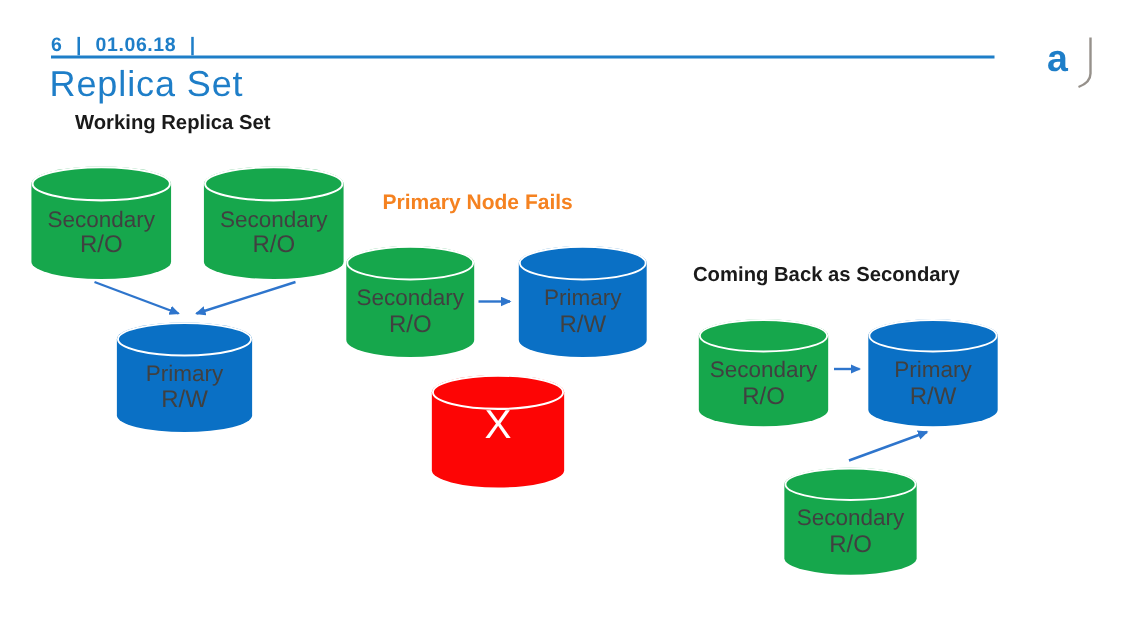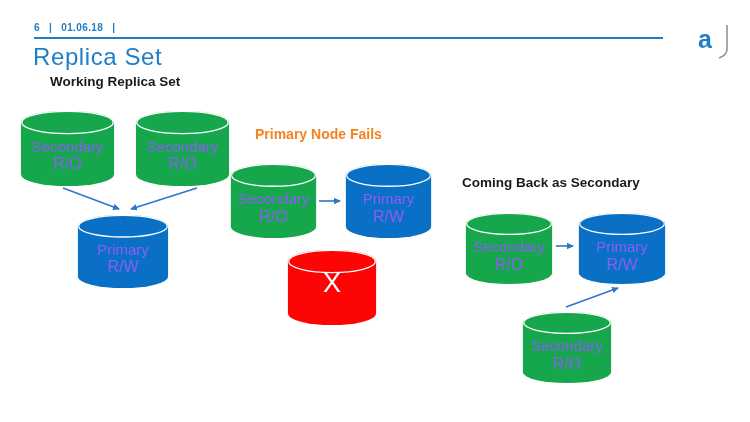--- a/index.html
+++ b/index.html
@@ -7,21 +7,21 @@
     position: relative;
     width: 750px; height: 422px;
     background: #fff;
     overflow: hidden;
     font-family: "Liberation Sans", "DejaVu Sans", sans-serif;
   }
 
   
   .meta {
     position: absolute; left: 34px; top: 22px;
-    font-size: 10px; font-weight: bold; color: var(--accent);
+    font-size: 13px; font-weight: bold; color: var(--accent);
     letter-spacing: 0.4px;
   }
   .meta span { margin-right: 9px; }
   .header-rule {
     position: absolute; left: 34px; top: 37px;
     width: 629px; height: 2px; background: var(--accent);
   }
   .slide-title {
     position: absolute; left: 33px; top: 43px; margin: 0;
     font-size: 24px; font-weight: 400; color: var(--accent);
@@ -50,21 +50,21 @@
 
   
   .cyl { position: absolute; }
   .cyl svg { position: absolute; left: 0; top: 0; width: 100%; height: 100%; }
   .fill-green   { fill: var(--green); }
   .fill-blue    { fill: var(--blue); }
   .fill-red     { fill: var(--red); }
   .cap { stroke: #fff; stroke-width: 1.4; }
   .cyl-text {
     position: absolute; left: 0; right: 0; top: 36%;
-    text-align: center; color: #8b5cf6; line-height: 1.15;
+    text-align: center; color: #404040; line-height: 1.15;
     pointer-events: none;
   }
   .cyl-label { font-size: 15px; }
   .cyl-mode  { font-size: 16px; }
   .cyl-x {
     position: absolute; left: 0; right: 0; top: 27%;
     text-align: center; color: #fff; font-size: 27px; line-height: 1;
   }
 
   

